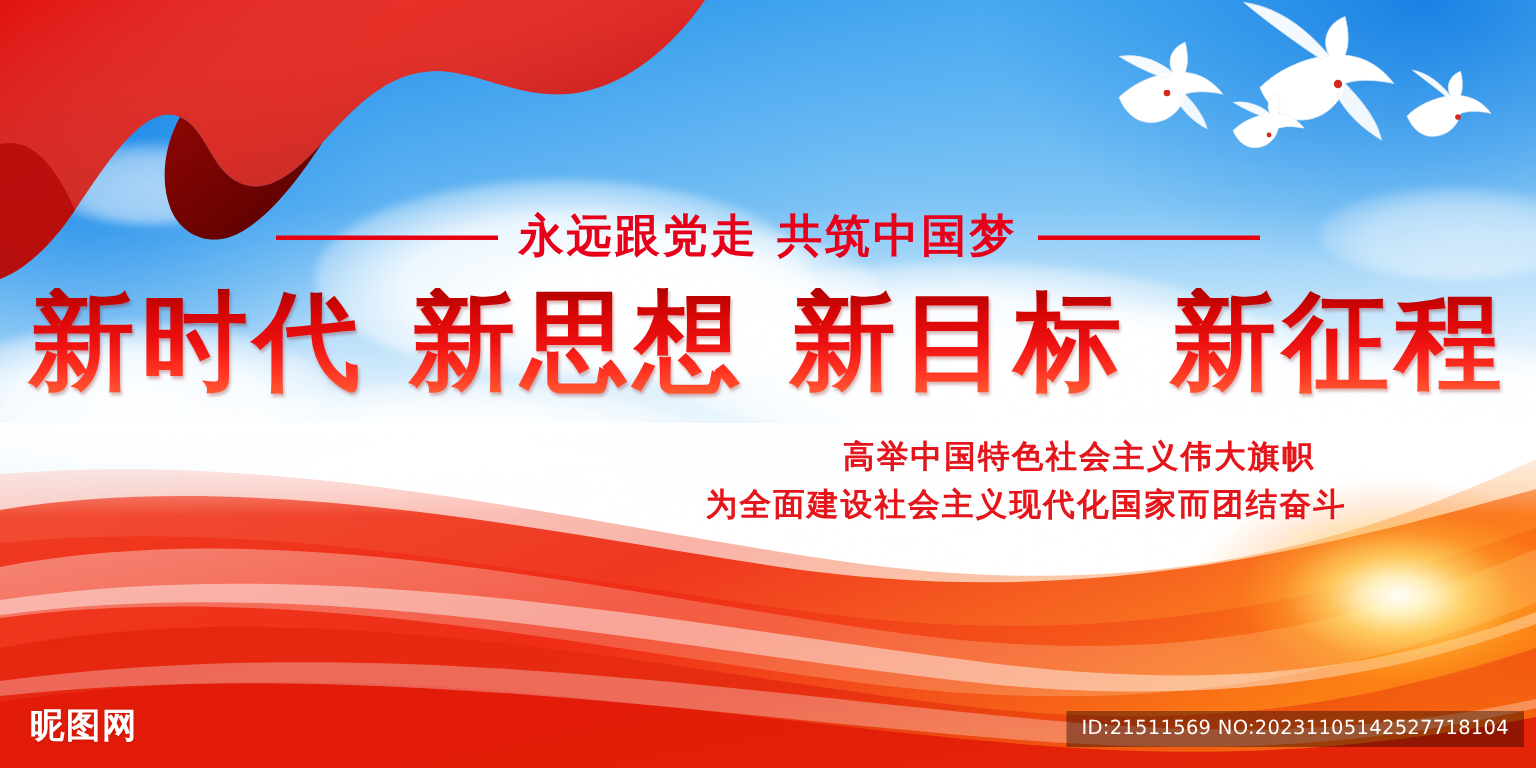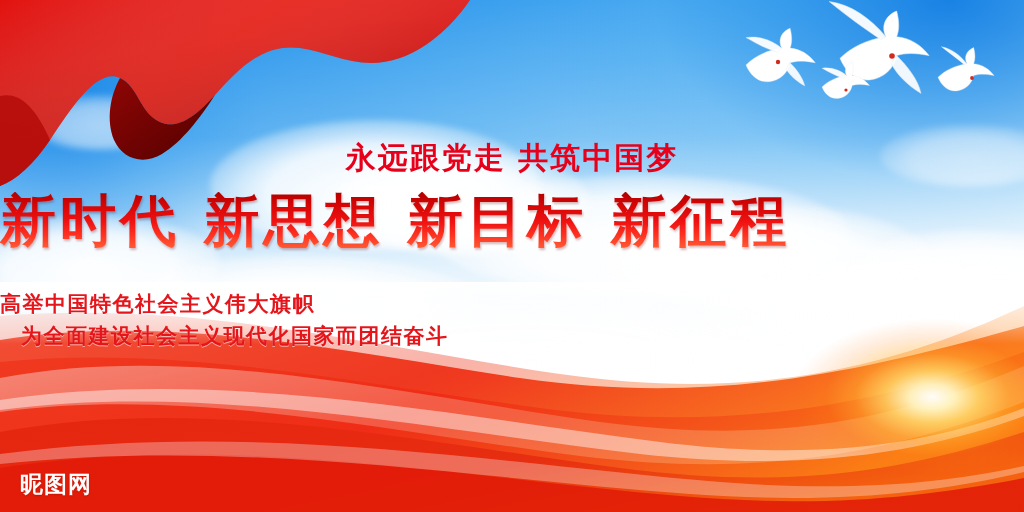--- a/index.html
+++ b/index.html
@@ -102,66 +102,65 @@
     pointer-events: none;
   }
 
   
   .headline-row {
     position: absolute;
     left: 0; top: 136px;
     width: 1024px; height: 44px;
     display: flex; align-items: center; justify-content: center;
     gap: 14px;
-    flex-direction: column;
   }
   .rule {
     display: block;
     width: 148px; height: 3px;
     background: #e60012;
   }
   .headline {
     font-family: "DejaVu Serif", "Liberation Serif", serif;
     font-size: 30px;
     font-weight: bold;
     color: #e8001b;
     letter-spacing: 2px;
     white-space: nowrap;
     line-height: 1;
   }
 
   .maintitle {
     position: absolute;
     left: 0; top: 192px;
     width: 1024px;
-    text-align: left;
+    text-align: center;
     font-family: "DejaVu Serif", "Liberation Serif", serif;
     font-weight: bold;
-    font-size: 56px;
+    font-size: 71px;
     line-height: 1;
     letter-spacing: 4px;
     white-space: nowrap;
     background: linear-gradient(to bottom,
         #b00000 0%,
         #d40505 22%,
         #ee1111 52%,
         #ff3322 78%,
         #ff5a33 100%);
     -webkit-background-clip: text;
     background-clip: text;
     color: transparent;
     -webkit-text-fill-color: transparent;
     filter: drop-shadow(1px 2px 1px rgba(120,0,0,0.28));
   }
 
   .subtitle {
     position: absolute;
     left: 0;
     width: 877px;
-    text-align: left;
+    text-align: right;
     color: #e5161b;
     font-family: "DejaVu Sans", "Liberation Sans", sans-serif;
     font-weight: bold;
     font-size: 21px;
     letter-spacing: 1.5px;
     white-space: nowrap;
     text-shadow: 0 1px 0 rgba(255,255,255,0.55);
   }
   .sub1 { top: 290px; }
   .sub2 { top: 322px; padding-left: 21px; }
@@ -353,14 +352,15 @@
 
   <div class="maintitle">新时代 新思想 新目标 新征程</div>
 
   <div class="subtitle sub1">高举中国特色社会主义伟大旗帜</div>
   <div class="subtitle sub2">为全面建设社会主义现代化国家而团结奋斗</div>
 
   <div class="watermark">
     <span class="wm-cn">昵图网</span>
   </div>
 
+  <div class="idbox">ID:21511569 NO:20231105142527718104</div>
 
 </div>
 
 </body></html>

